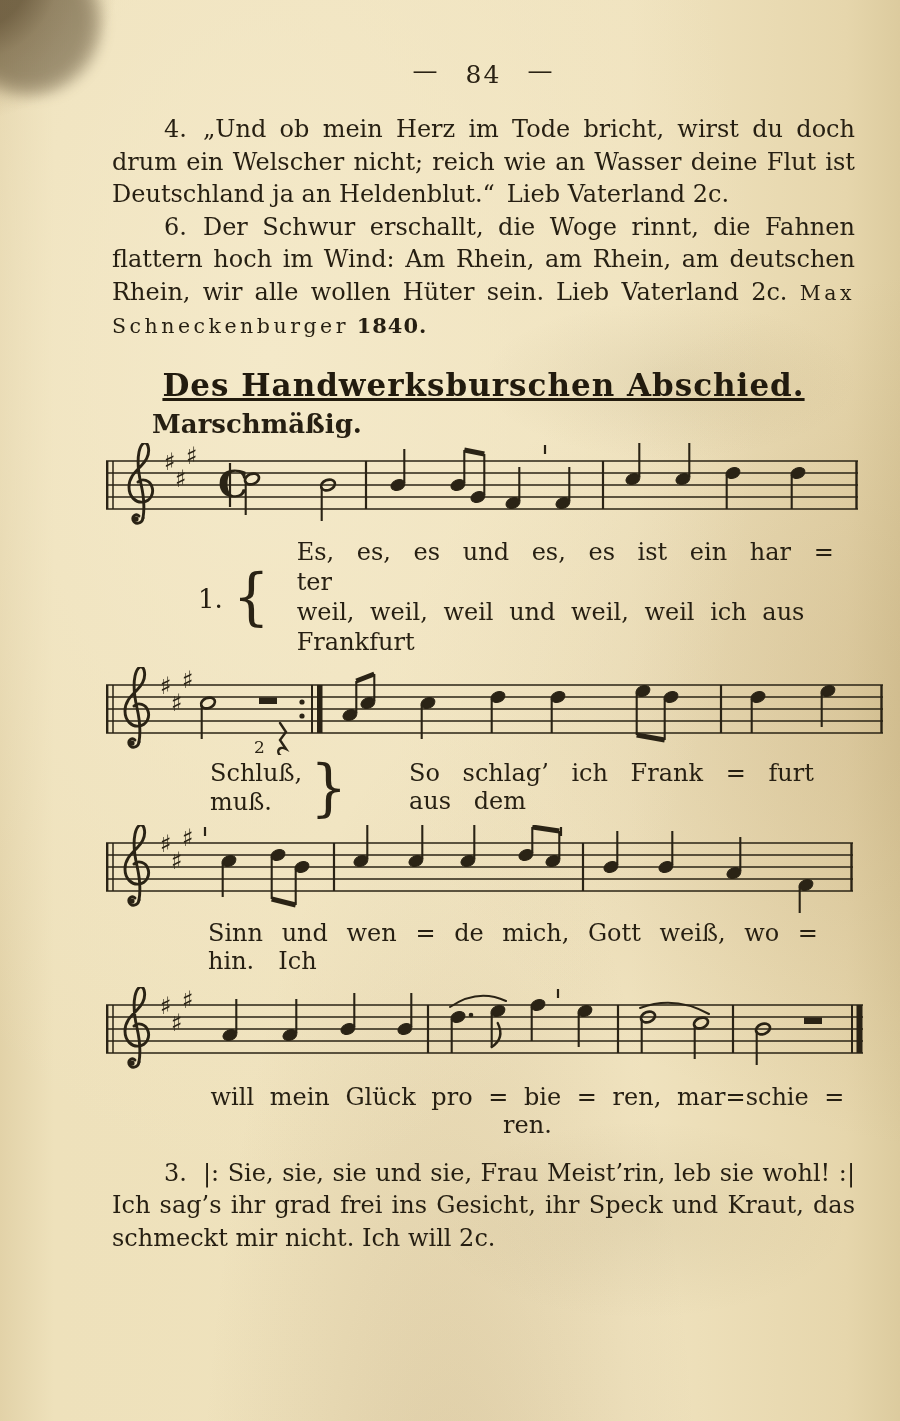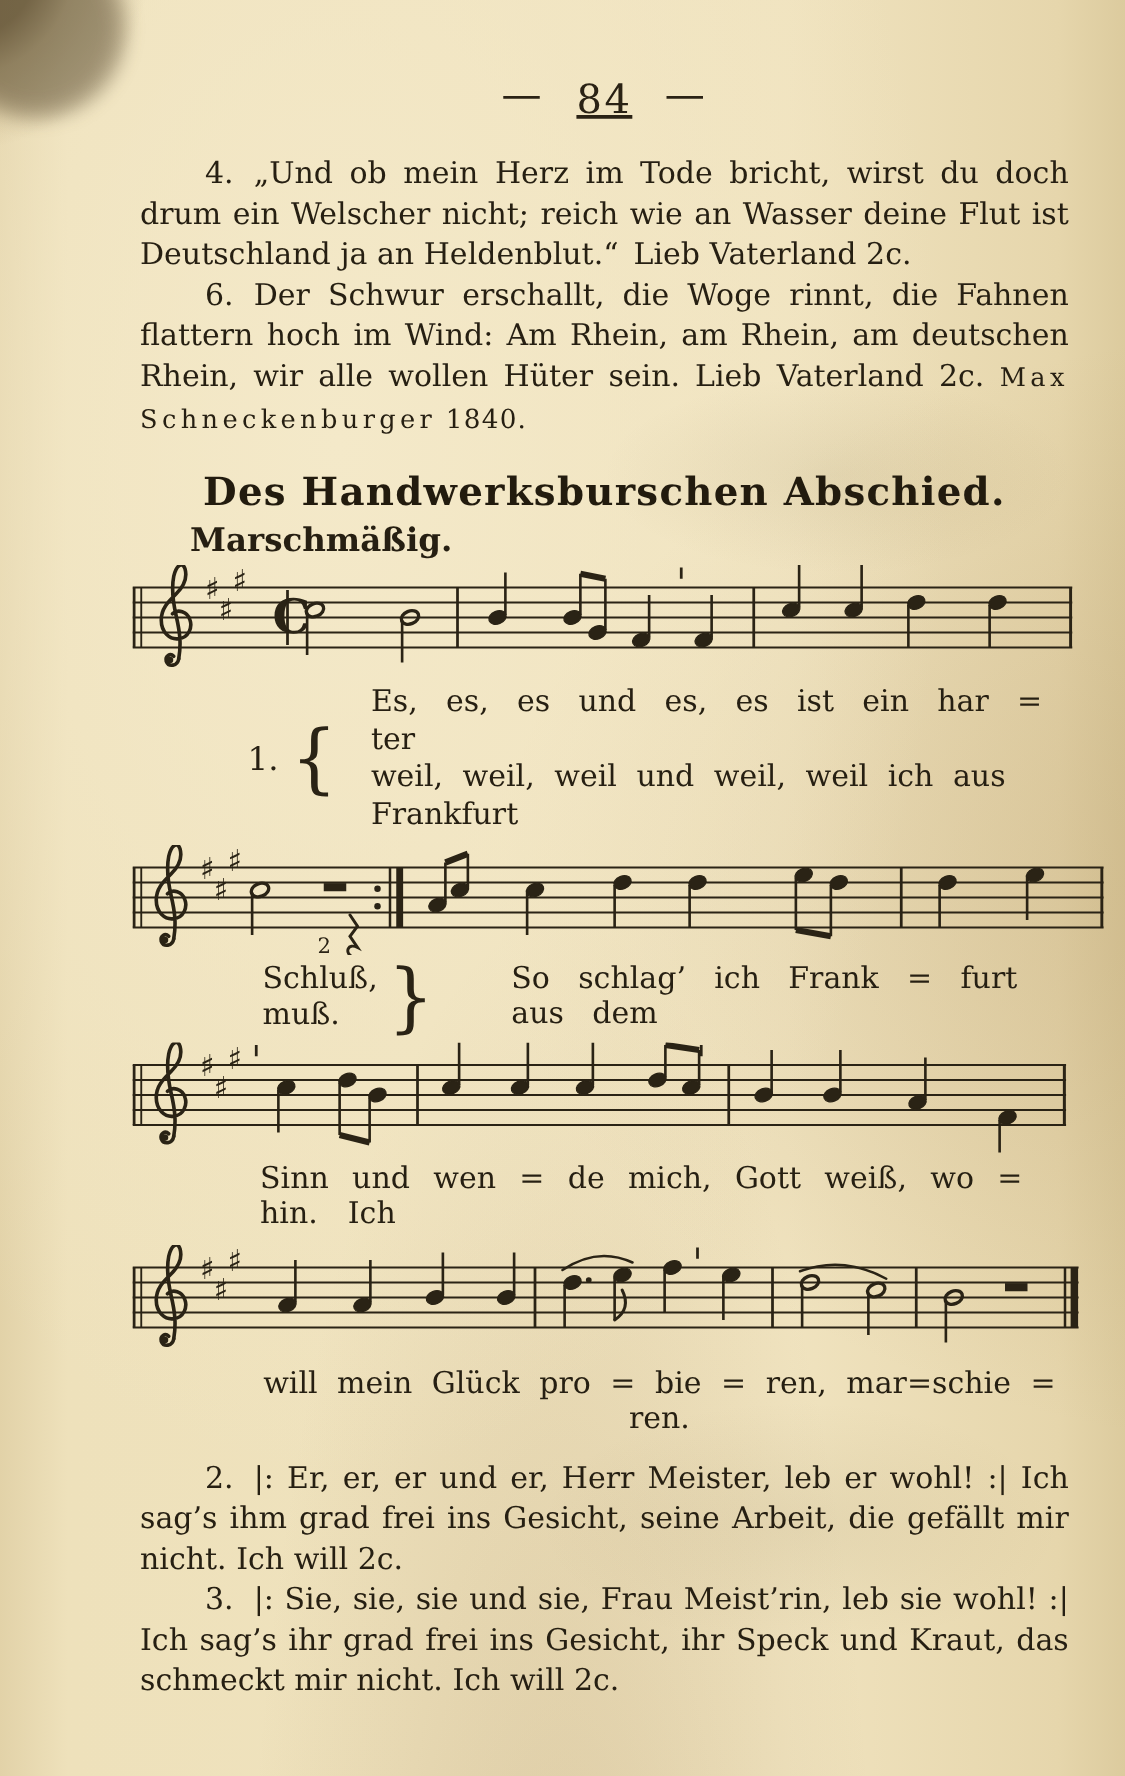--- a/index.html
+++ b/index.html
@@ -16,33 +16,33 @@
   .page::before{ 
     content:"";position:absolute;left:-46px;top:-52px;width:150px;height:150px;border-radius:50%;
     background:radial-gradient(circle, rgba(70,55,30,.45) 55%, rgba(70,55,30,.15) 72%, rgba(0,0,0,0) 78%);
     filter:blur(6px);
   }
   .blot1,.blot2{position:absolute;pointer-events:none;}
   .blot1{left:480px;top:300px;width:380px;height:160px;background:radial-gradient(ellipse,rgba(120,100,55,.10),rgba(0,0,0,0) 70%);}
   .blot2{left:430px;top:1120px;width:420px;height:200px;background:radial-gradient(ellipse,rgba(120,100,55,.09),rgba(0,0,0,0) 70%);}
   .content{position:relative;padding:60px 45px 0 112px;}
   .pagenum{
-    text-align:center;font-size:32px;letter-spacing:2px;margin-bottom:24px;color:#2a2214;text-decoration:underline;
+    text-align:center;font-size:25px;letter-spacing:2px;margin-bottom:24px;color:#2a2214;
   }
   .pagenum .dash{display:inline-block;transform:translateY(-4px);margin:0 26px;}
   p.vpara{
     margin:0;font-size:24px;line-height:32.5px;text-align:justify;text-indent:52px;
     color:#261f12;
   }
   .vnum{margin-right:16px;}
   .attr{letter-spacing:3.5px;font-size:20.5px;}
-  .year{font-weight:normal;font-size:21px;letter-spacing:1px;}
+  .year{font-weight:bold;font-size:21px;letter-spacing:1px;}
   .title{
     text-align:center;font-size:31px;font-weight:bold;letter-spacing:1px;
-    margin:24px 0 6px 0;color:#221b0e;
+    margin:24px 0 6px 0;color:#221b0e;text-decoration:underline;
   }
   .tempo{font-size:26px;margin:4px 0 0 40px;font-weight:bold;}
   .staffwrap{margin-left:-6px;}
   .s1{margin-top:4px;}
   .s2{margin-top:10px;}
   .s3{margin-top:8px;}
   .s4{margin-top:12px;}
   svg.staff{display:block;}
   .lyricrow{font-size:24px;color:#261f12;}
   .v1block{display:flex;align-items:center;margin:6px 0 0 86px;}
@@ -288,19 +288,18 @@
           <path d="M 344 26 Q 372 7 400 20" stroke="#2a2315" stroke-width="2" fill="none" stroke-linecap="round"></path>
           <path d="M 534 27 Q 568.5 14 603 33" stroke="#2a2315" stroke-width="2" fill="none" stroke-linecap="round"></path>
           <line x1="746" y1="24" x2="746" y2="72" stroke="#2a2315" stroke-width="2" stroke-linecap="butt"></line>
           <rect x="750.5" y="24" width="6" height="48" fill="#2a2315"></rect>
         </svg>
       </div>
 
     <div class="lyricrow lyr4">will mein Glück pro = bie = ren, mar=schie = ren.</div>
 
     <div class="bottomverses">
-      <p class="vpara"><span class="vnum">2.</span><span>|: Er, er, er und er, Herr Meister, leb er wohl! :| Ich sag’s ihm grad frei ins Gesicht, seine Arbeit, die gefällt mir nicht. Ich will 2c.</span></p>
       <p class="vpara"><span class="vnum">3.</span><span>|: Sie, sie, sie und sie, Frau Meist’rin, leb sie wohl! :| Ich sag’s ihr grad frei ins Gesicht, ihr Speck und Kraut, das schmeckt mir nicht. Ich will 2c.</span></p>
 
     </div>
 
   </div>
 </div>
 
 </body></html>

